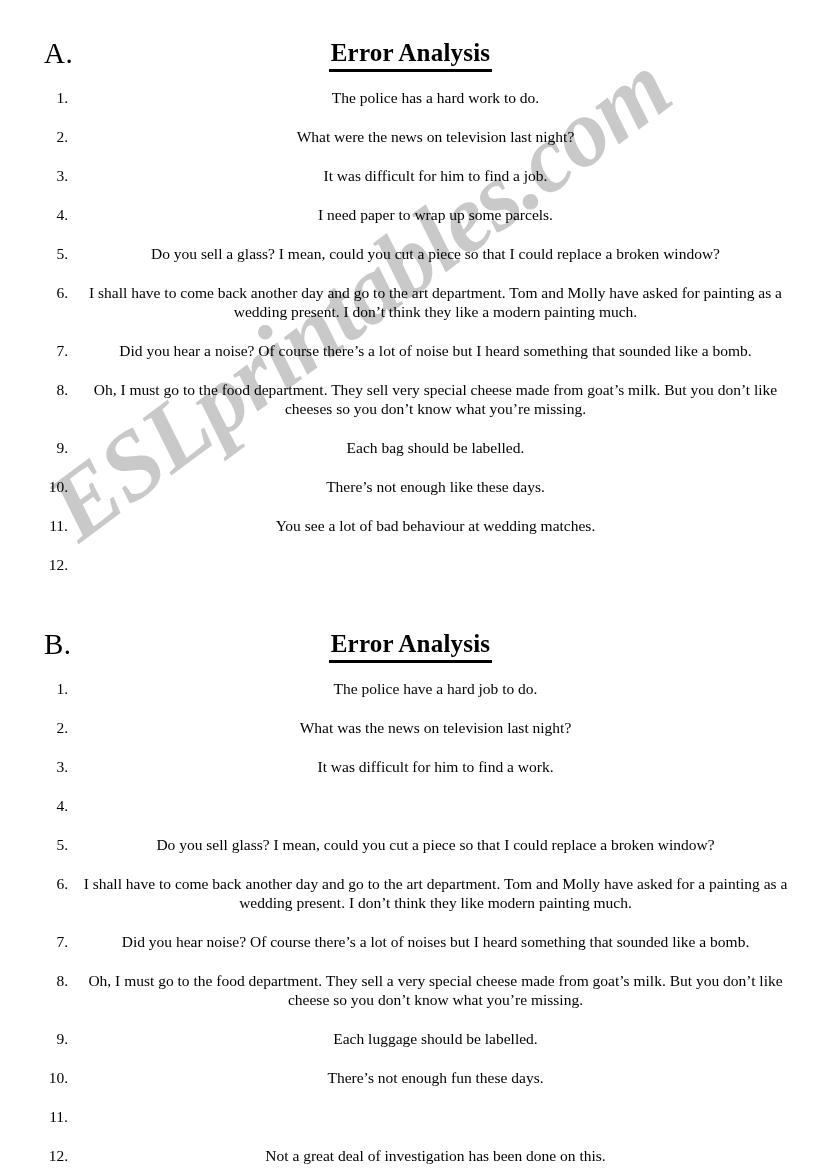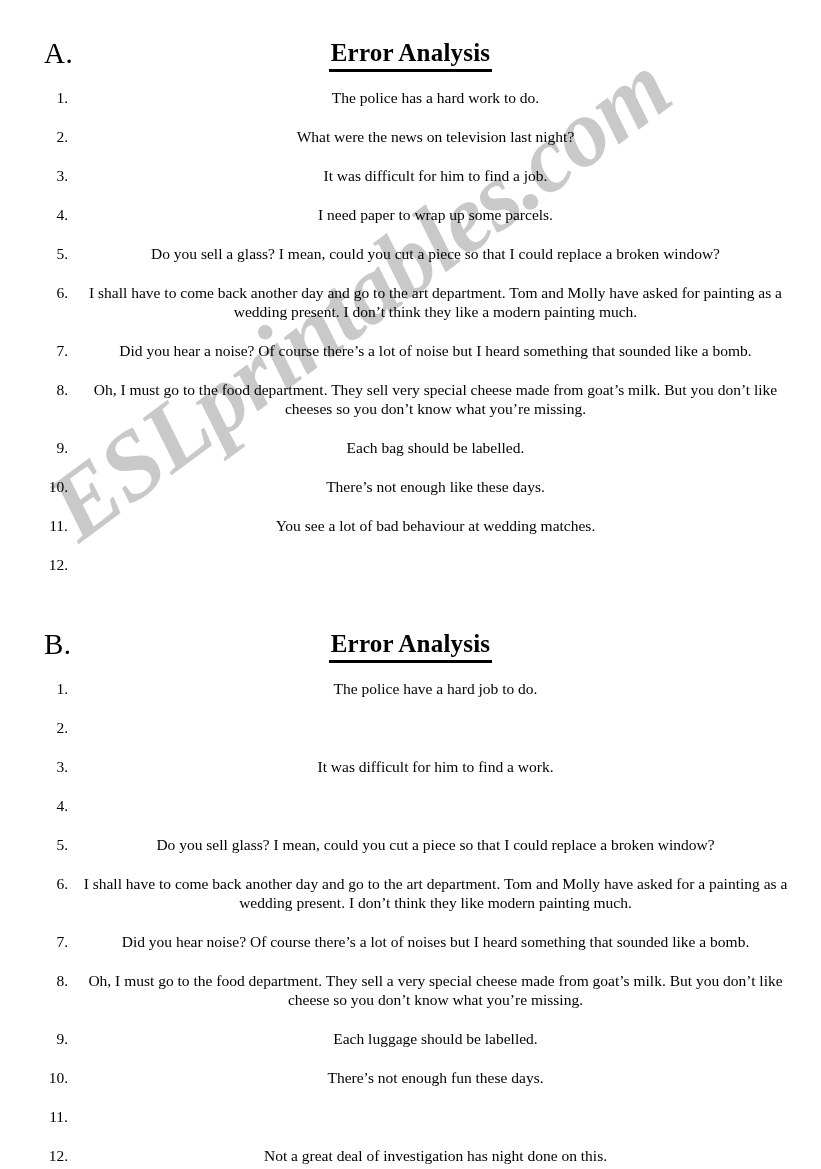--- a/index.html
+++ b/index.html
@@ -197,20 +197,21 @@
           <span class="title-inner">Error Analysis</span>
         </div>
       </div>
       <ol class="item-list">
         <li class="item">
           <span class="item-number">1.</span>
           <span class="item-text">The police have a hard job to do.</span>
         </li>
         <li class="item">
           <span class="item-number">2.</span>
+          <span class="item-text">What was the news on television last night?</span>
         </li>
         <li class="item">
           <span class="item-number">3.</span>
           <span class="item-text">It was difficult for him to find a work.</span>
         </li>
         <li class="item">
           <span class="item-number">4.</span>
         </li>
         <li class="item">
           <span class="item-number">5.</span>
@@ -234,19 +235,19 @@
         </li>
         <li class="item">
           <span class="item-number">10.</span>
           <span class="item-text">There’s not enough fun these days.</span>
         </li>
         <li class="item">
           <span class="item-number">11.</span>
         </li>
         <li class="item">
           <span class="item-number">12.</span>
-          <span class="item-text">Not a great deal of investigation has night done on this.</span>
+          <span class="item-text">Not a great deal of investigation has been done on this.</span>
         </li>
       </ol>
     </div>
 
   </div>
 </div>
 
 </body></html>

